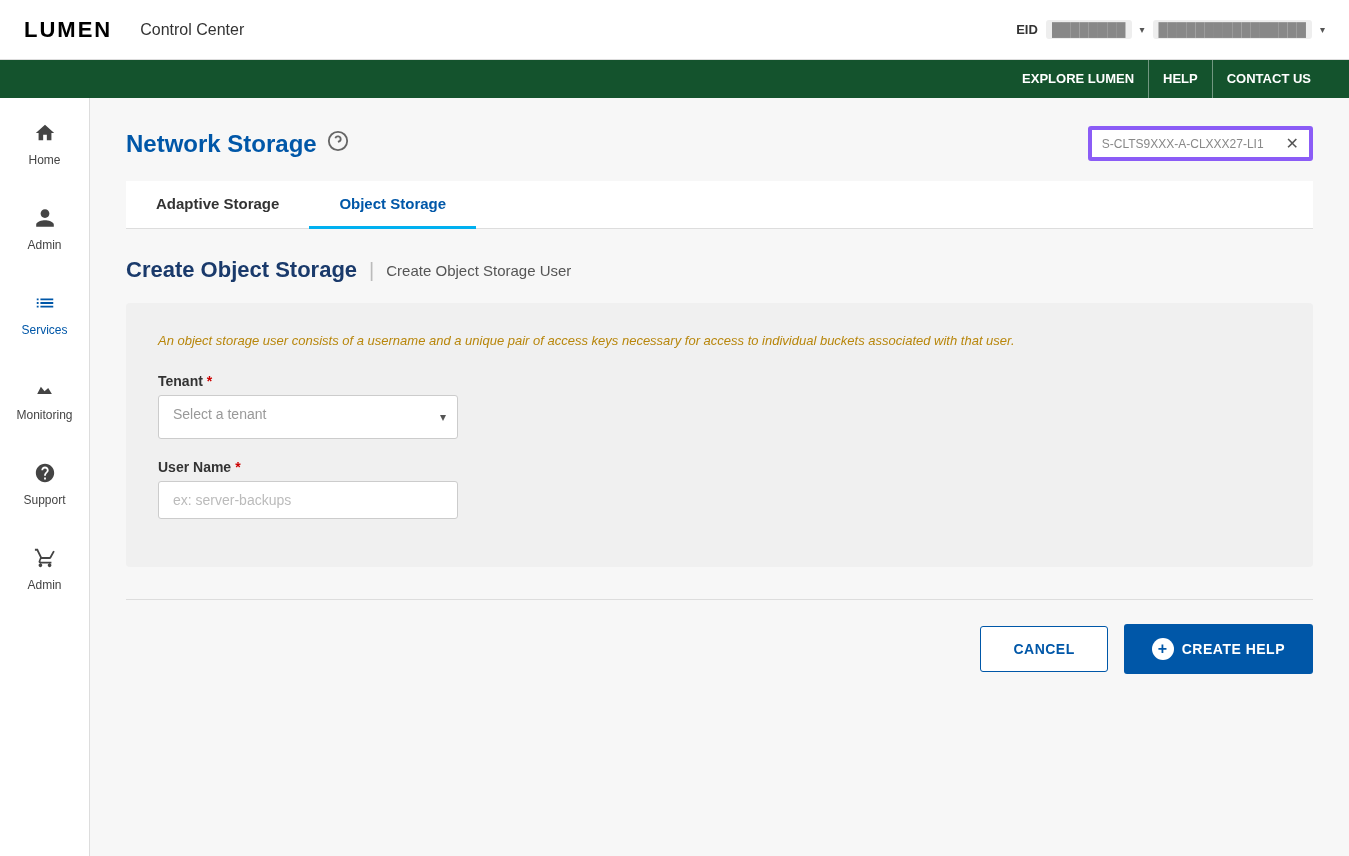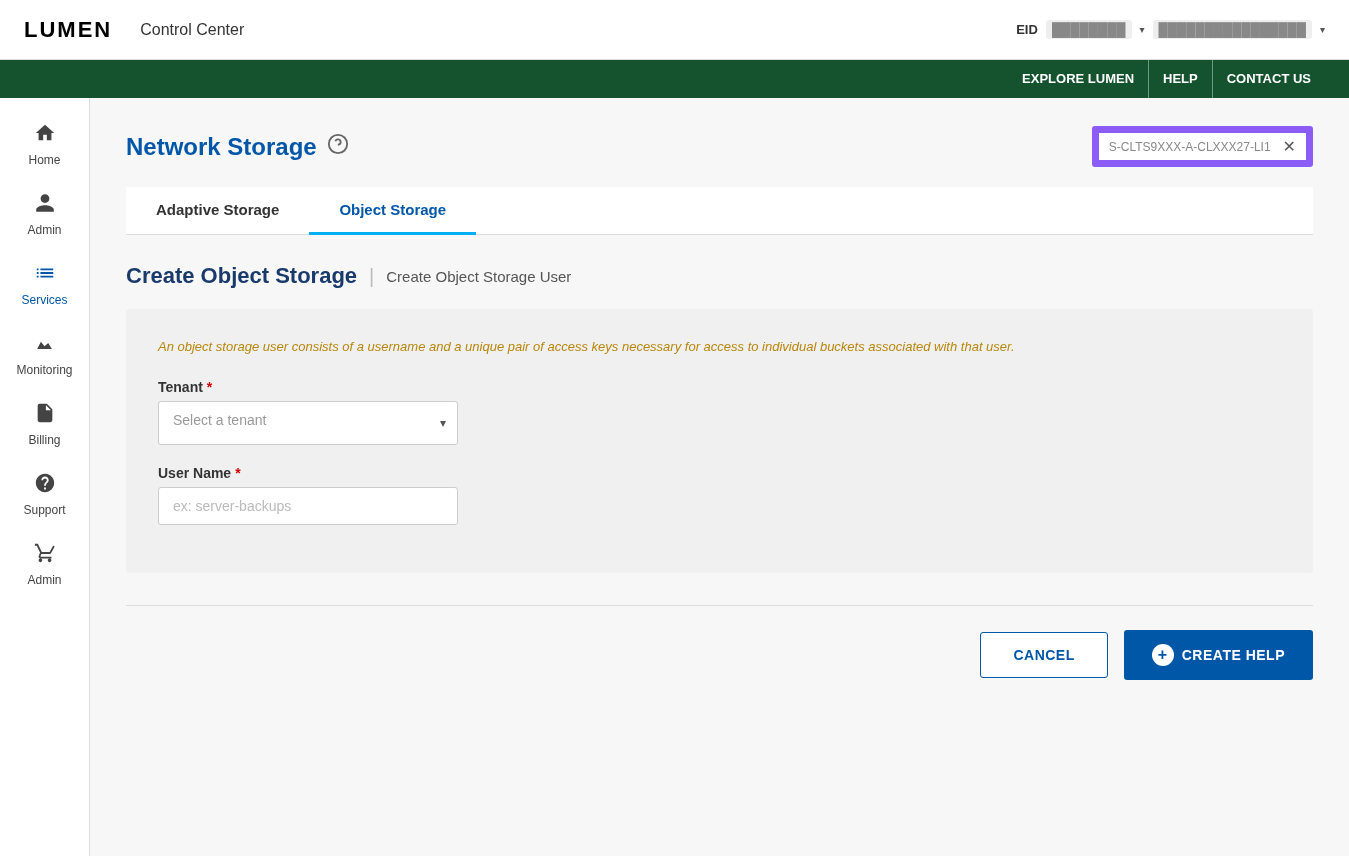--- a/index.html
+++ b/index.html
@@ -67,21 +67,21 @@
 
     
     .sidebar {
       width: 90px;
       background: #fff;
       border-right: 1px solid #ddd;
       display: flex;
       flex-direction: column;
       align-items: center;
       padding-top: 12px;
-      gap: 1px;
+      gap: 16px;
     }
     .sidebar-item {
       display: flex;
       flex-direction: column;
       align-items: center;
       padding: 12px 8px;
       width: 100%;
       cursor: pointer;
       color: #444;
       font-size: 12px;
@@ -121,27 +121,27 @@
       color: #0057a8;
     }
     .help-icon {
       font-size: 18px;
       color: #666;
       cursor: pointer;
     }
     .account-badge {
       display: flex;
       align-items: center;
-      border: 7px solid #8b5cf6;
+      border: 4px solid #8b5cf6;
       border-radius: 3px;
       padding: 4px 10px;
       background: #fff;
       font-size: 12px;
       color: #888;
-      gap: 12px;
+      gap: 22px;
       cursor: pointer;
     }
     .account-badge .close-btn {
       cursor: pointer;
       color: #555;
       font-size: 16px;
     }
 
     
     .tabs {
@@ -354,28 +354,20 @@
       </span>
       <span>Services</span>
     </a>
     <a class="sidebar-item" href="#">
       <span class="icon-wrap">
         <svg width="22" height="22" viewBox="0 0 24 24" fill="currentColor">
             <path d="M3.5 18.5l4-8 4 5 4-3.5 4 6.5H3.5zm0 0"></path>
           </svg>
       </span>
       <span>Monitoring</span>
-    </a>
-    <a class="sidebar-item" href="#">
-      <span class="icon-wrap">
-        <svg width="22" height="22" viewBox="0 0 24 24" fill="currentColor">
-            <path d="M14 2H6a2 2 0 0 0-2 2v16a2 2 0 0 0 2 2h12a2 2 0 0 0 2-2V8l-6-6zm-1 7V3.5L18.5 9H13z"></path>
-          </svg>
-      </span>
-      <span>Billing</span>
     </a>
     <a class="sidebar-item" href="#">
       <span class="icon-wrap">
         <svg width="22" height="22" viewBox="0 0 24 24" fill="currentColor">
             <path d="M12 2C6.48 2 2 6.48 2 12s4.48 10 10 10 10-4.48 10-10S17.52 2 12 2zm1 17h-2v-2h2v2zm2.07-7.75l-.9.92C13.45 12.9 13 13.5 13 15h-2v-.5c0-1.1.45-2.1 1.17-2.83l1.24-1.26c.37-.36.59-.86.59-1.41 0-1.1-.9-2-2-2s-2 .9-2 2H8c0-2.21 1.79-4 4-4s4 1.79 4 4c0 .88-.36 1.68-.93 2.25z"></path>
           </svg>
       </span>
       <span>Support</span>
     </a>
     <a class="sidebar-item" href="#">

